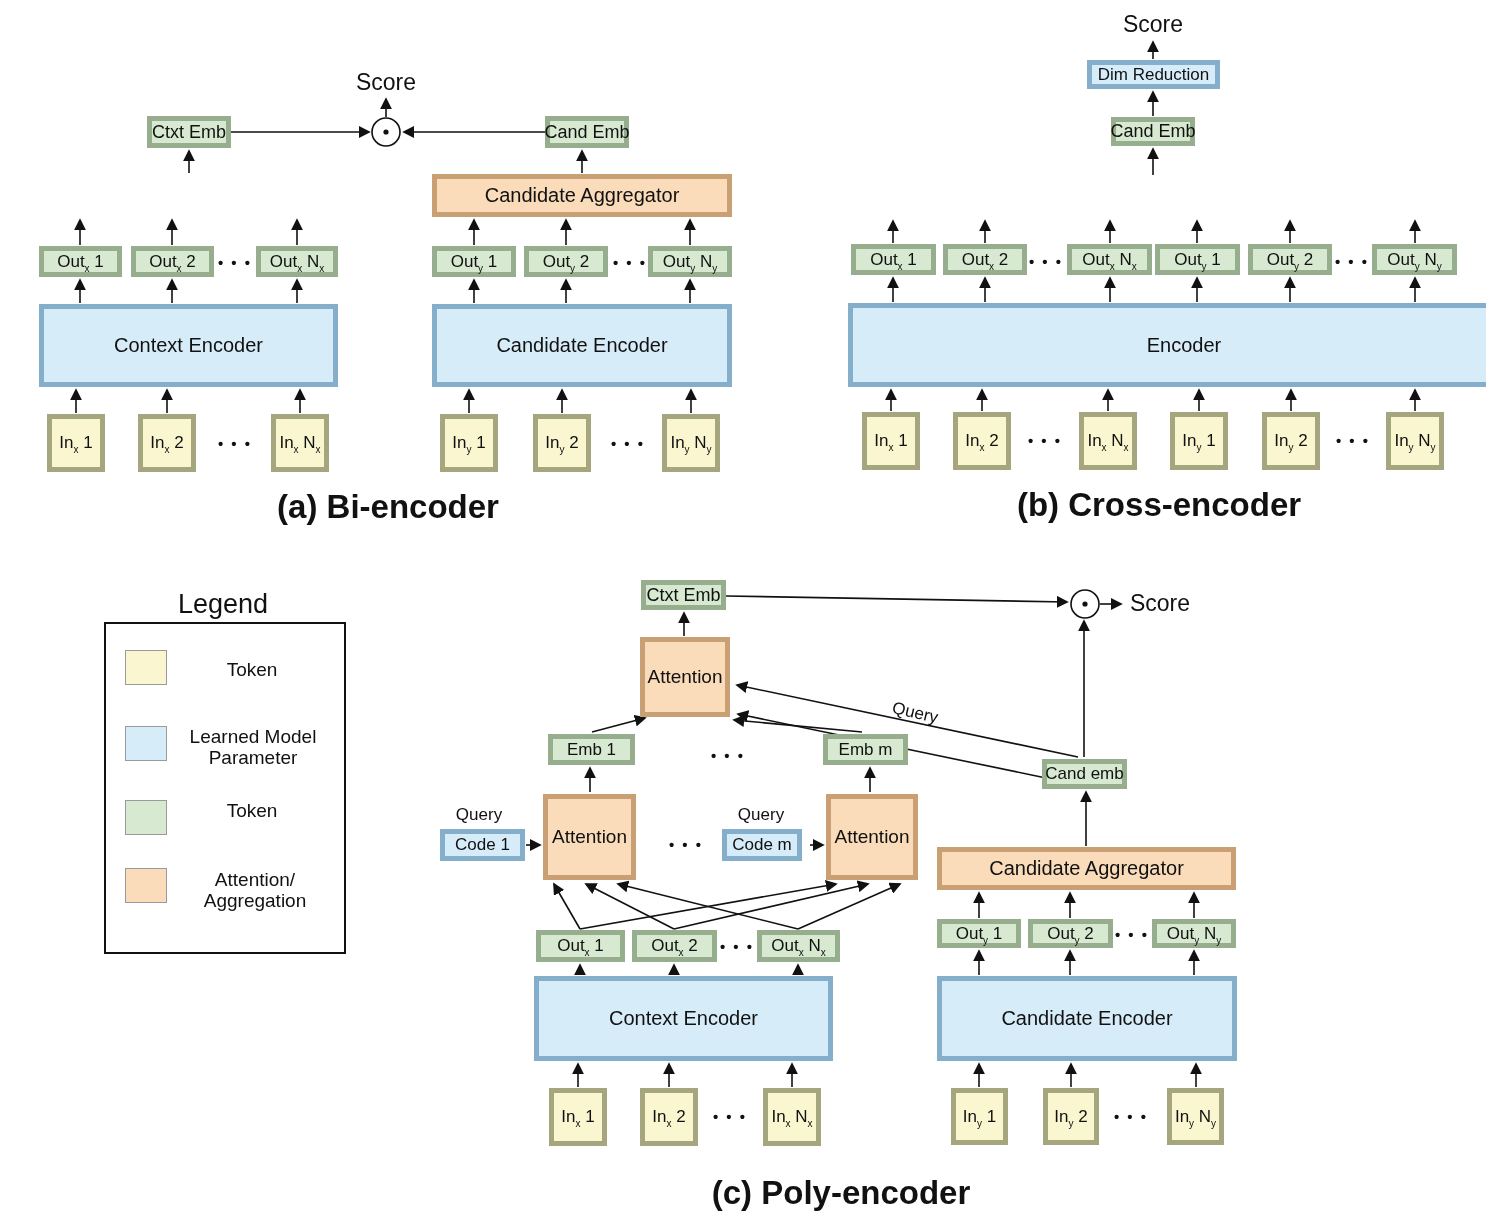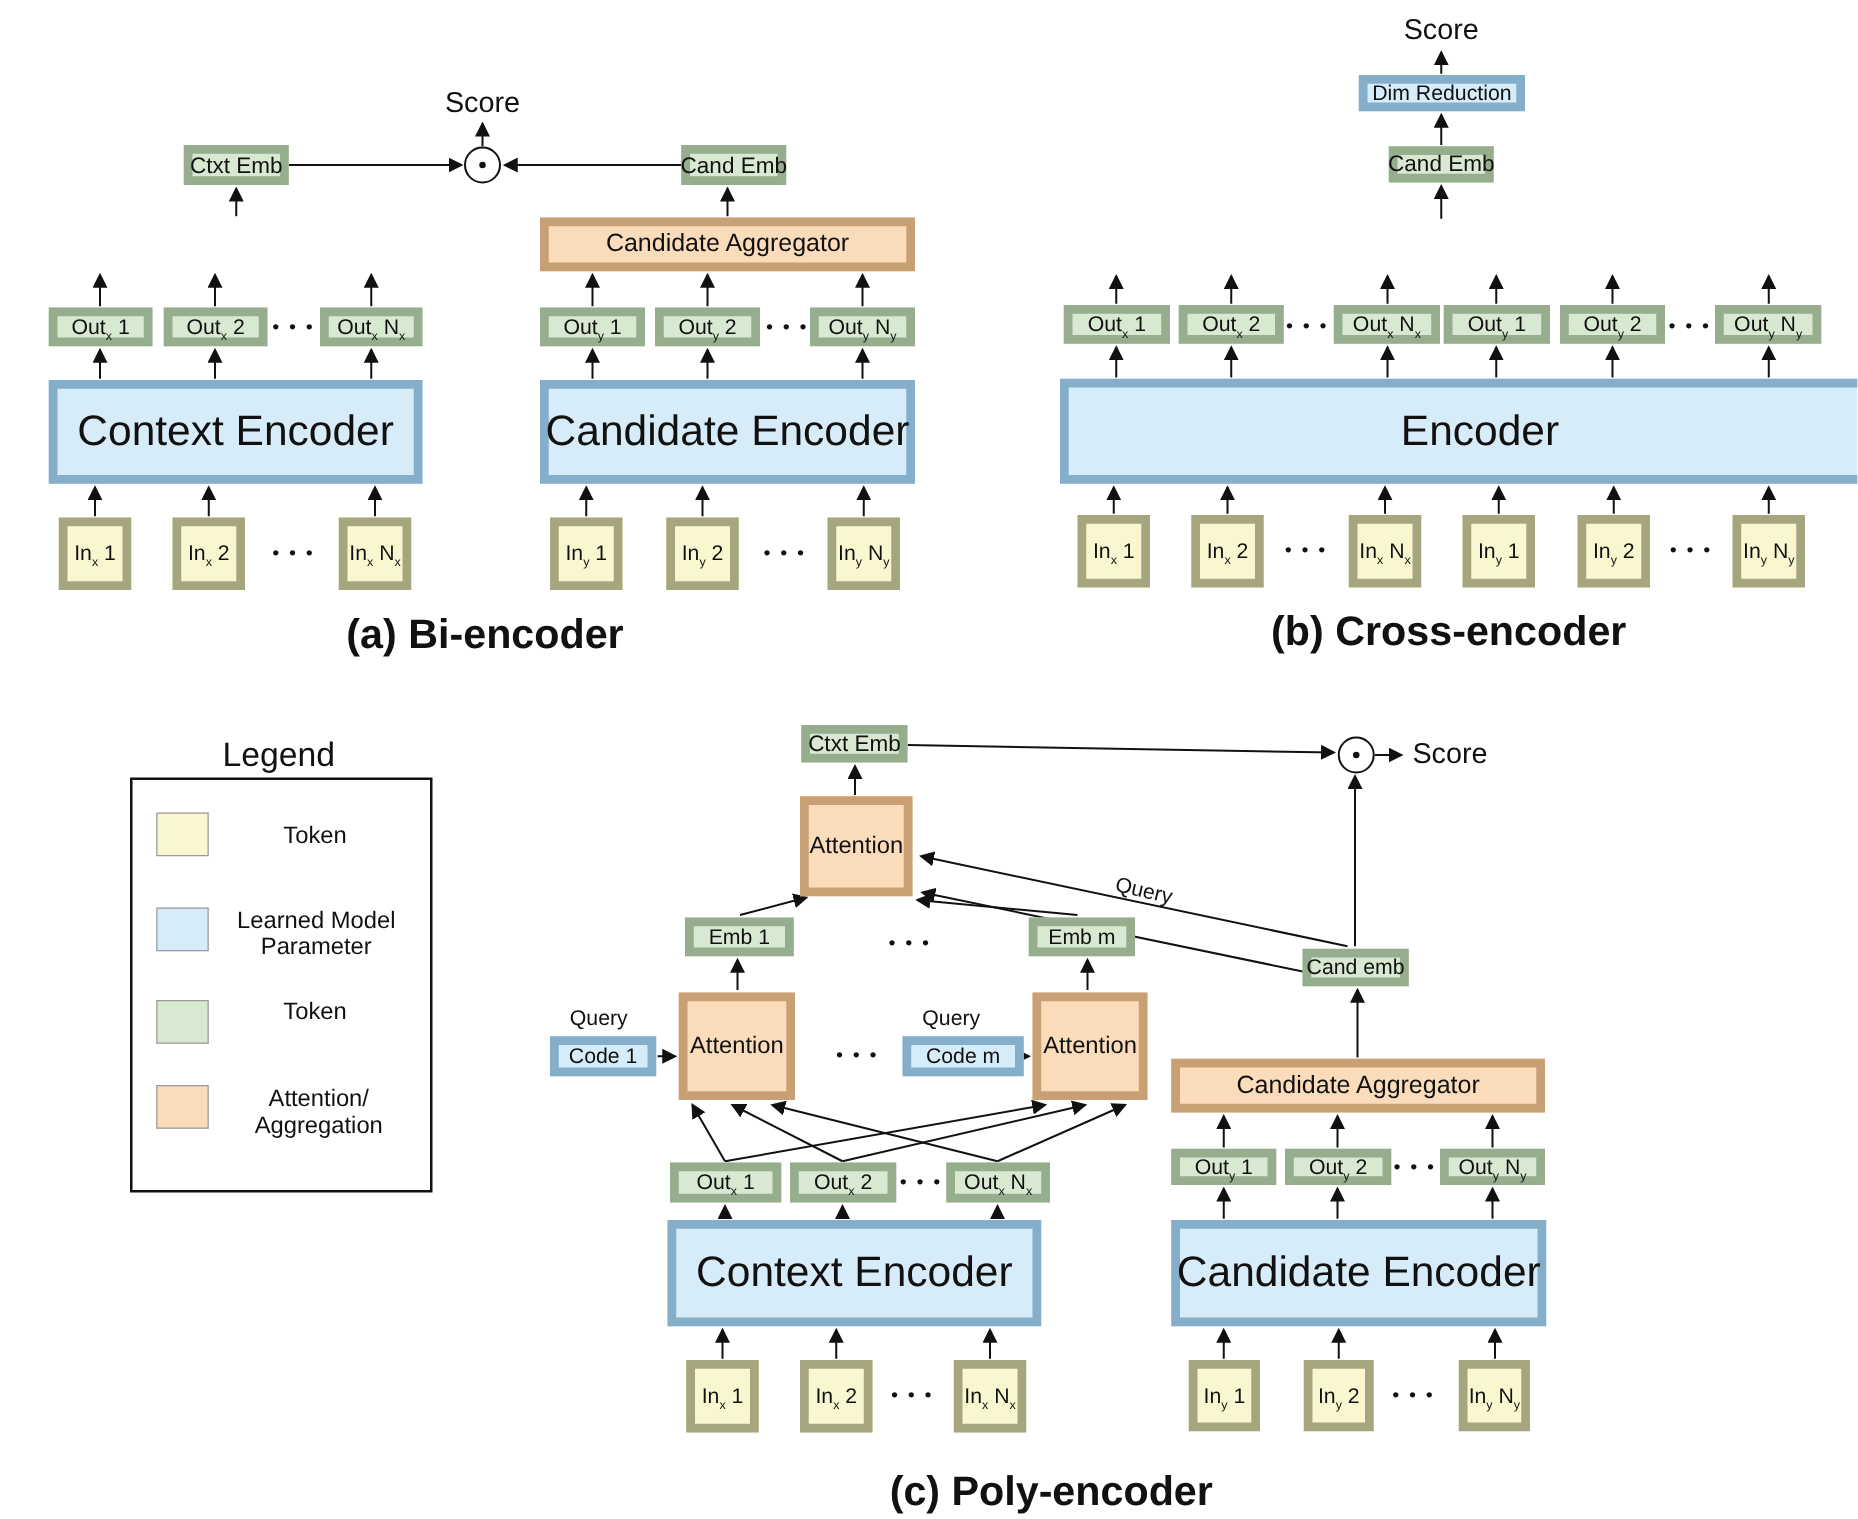--- a/index.html
+++ b/index.html
@@ -3,32 +3,32 @@
 <meta charset="utf-8">
 <style>
   html,body { margin:0; padding:0; background:#ffffff; }
   #fig {
     position:relative; width:1486px; height:1215px; background:#ffffff;
     font-family:"Liberation Sans", sans-serif; color:#111;
     overflow:hidden;
   }
   svg.wires { position:absolute; left:0; top:0; width:1486px; height:1215px; pointer-events:none; }
   .bx {
-    position:absolute; box-sizing:border-box; border:7px solid #0c4a6e;
+    position:absolute; box-sizing:border-box; border:5px solid #0c4a6e;
     display:flex; align-items:center; justify-content:center;
     white-space:nowrap;
   }
   .yellow { background:#faf7d0; border-color:#a6a67e; }
   .blue   { background:#d7ecf9; border-color:#85aecb; }
   .green  { background:#d7e9d0; border-color:#96ad8e; }
   .orange { background:#fbdcba; border-color:#c9a074; }
   .lbl { display:inline-block; }
   sub { font-size:10px; line-height:0; vertical-align:-5px; }
   .f17 { font-size:17px; } .f18 { font-size:18px; } .f19 { font-size:19px; }
-  .f20 { font-size:20px; } .f26 { font-size:34px; }
+  .f20 { font-size:20px; } .f26 { font-size:20px; }
   .txt { position:absolute; transform:translate(-50%,-50%); white-space:pre-line; text-align:center; }
   .score { font-size:23px; font-weight:500; }
   .caption { font-size:33px; font-weight:bold; }
   .dots { position:absolute; transform:translate(-50%,-50%); font-weight:bold; font-size:15px; letter-spacing:2px; }
   .qlabel { font-size:17px; }
   .qrot { transform:translate(-50%,-50%) rotate(13deg); }
   .legend-frame { position:absolute; left:104px; top:622px; width:242px; height:332px;
                   border:2px solid #111; background:#fff; box-sizing:border-box; }
   .legend-title { font-size:27px; }
   .sw { position:absolute; width:42px; height:35px; border:1px solid #9a9a9a; box-sizing:border-box; }
@@ -294,21 +294,21 @@
 
   <div class="txt qlabel" style="left:479px;top:815px">Query</div>
   <div class="bx blue f17" style="left:440px;top:829px;width:85px;height:32px">
       <span class="lbl">Code 1</span>
     </div>
   <div class="bx orange f19" style="left:543px;top:794px;width:93px;height:86px">
       <span class="lbl">Attention</span>
     </div>
   <div class="dots" style="left:686px;top:844px">• • •</div>
   <div class="txt qlabel" style="left:761px;top:815px">Query</div>
-  <div class="bx blue f17" style="left:722px;top:829px;width:97px;height:32px">
+  <div class="bx blue f17" style="left:722px;top:829px;width:80px;height:32px">
       <span class="lbl">Code m</span>
     </div>
   <div class="bx orange f19" style="left:826px;top:794px;width:92px;height:86px">
       <span class="lbl">Attention</span>
     </div>
 
   <div class="bx green f17" style="left:536px;top:930px;width:89px;height:32px">
       <span class="lbl"><span>Out</span><sub>x</sub><span> 1</span><sub></sub></span>
     </div>
   <div class="bx green f17" style="left:632px;top:930px;width:85px;height:32px">

